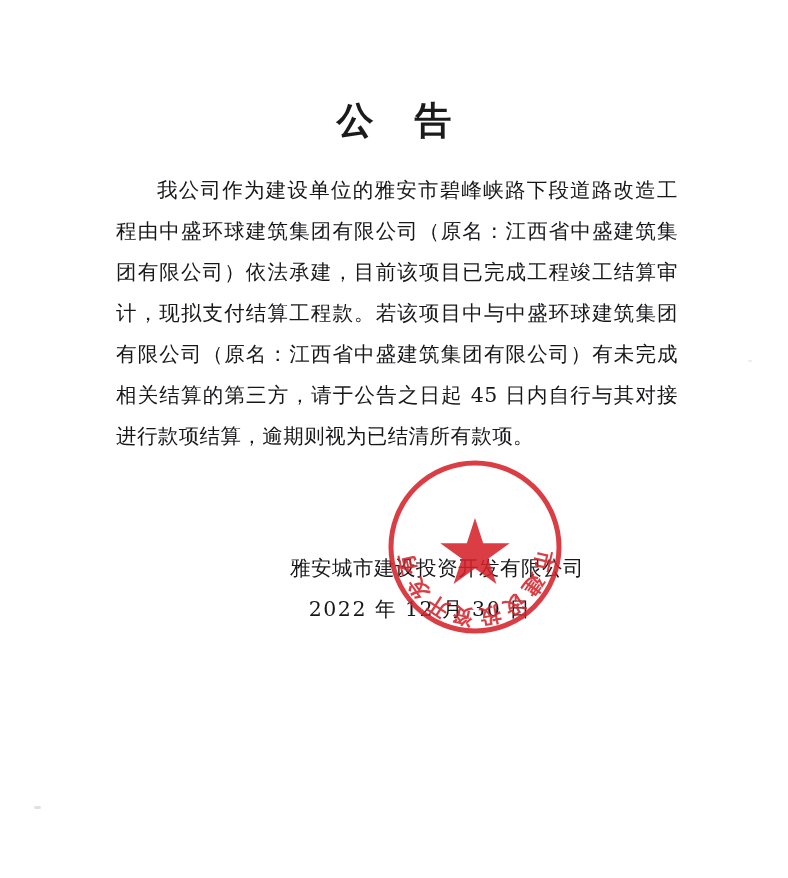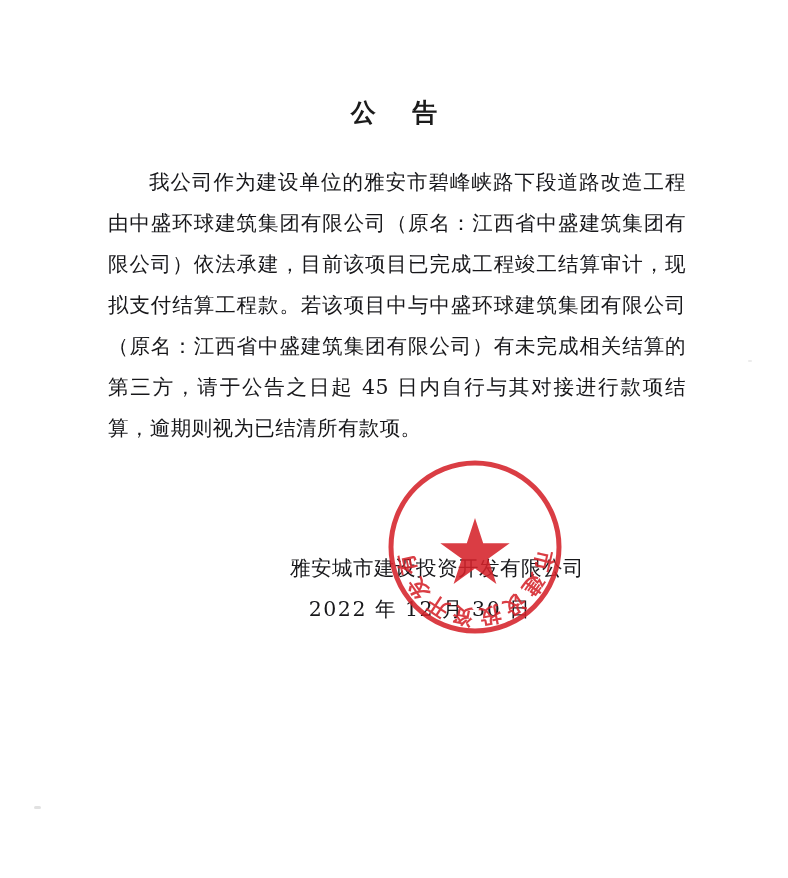--- a/index.html
+++ b/index.html
@@ -23,42 +23,42 @@
     box-sizing: border-box;
   }
 
   
   .doc-title {
     position: absolute;
     top: 96px;
     left: 0;
     width: 788px;
     text-align: center;
-    font-size: 25px;
+    font-size: 37px;
     font-weight: 700;
     letter-spacing: 14px;
     text-indent: 14px;
     color: #1b1b1b;
     font-family: "DejaVu Serif", "Liberation Serif", serif;
   }
 
   
   .doc-body {
     position: absolute;
     top: 162px;
     left: 108px;
     width: 578px;
     font-size: 20.5px;
     line-height: 41px;
     color: #17171a;
     text-align: justify;
     text-justify: inter-ideograph;
   }
   .doc-body p {
-    margin: 0;
+    margin: 8px;
     text-indent: 2em;
     letter-spacing: 0.4px;
   }
 
   
   .signature {
     position: absolute;
     top: 548px;
     left: 0;
     width: 788px;

